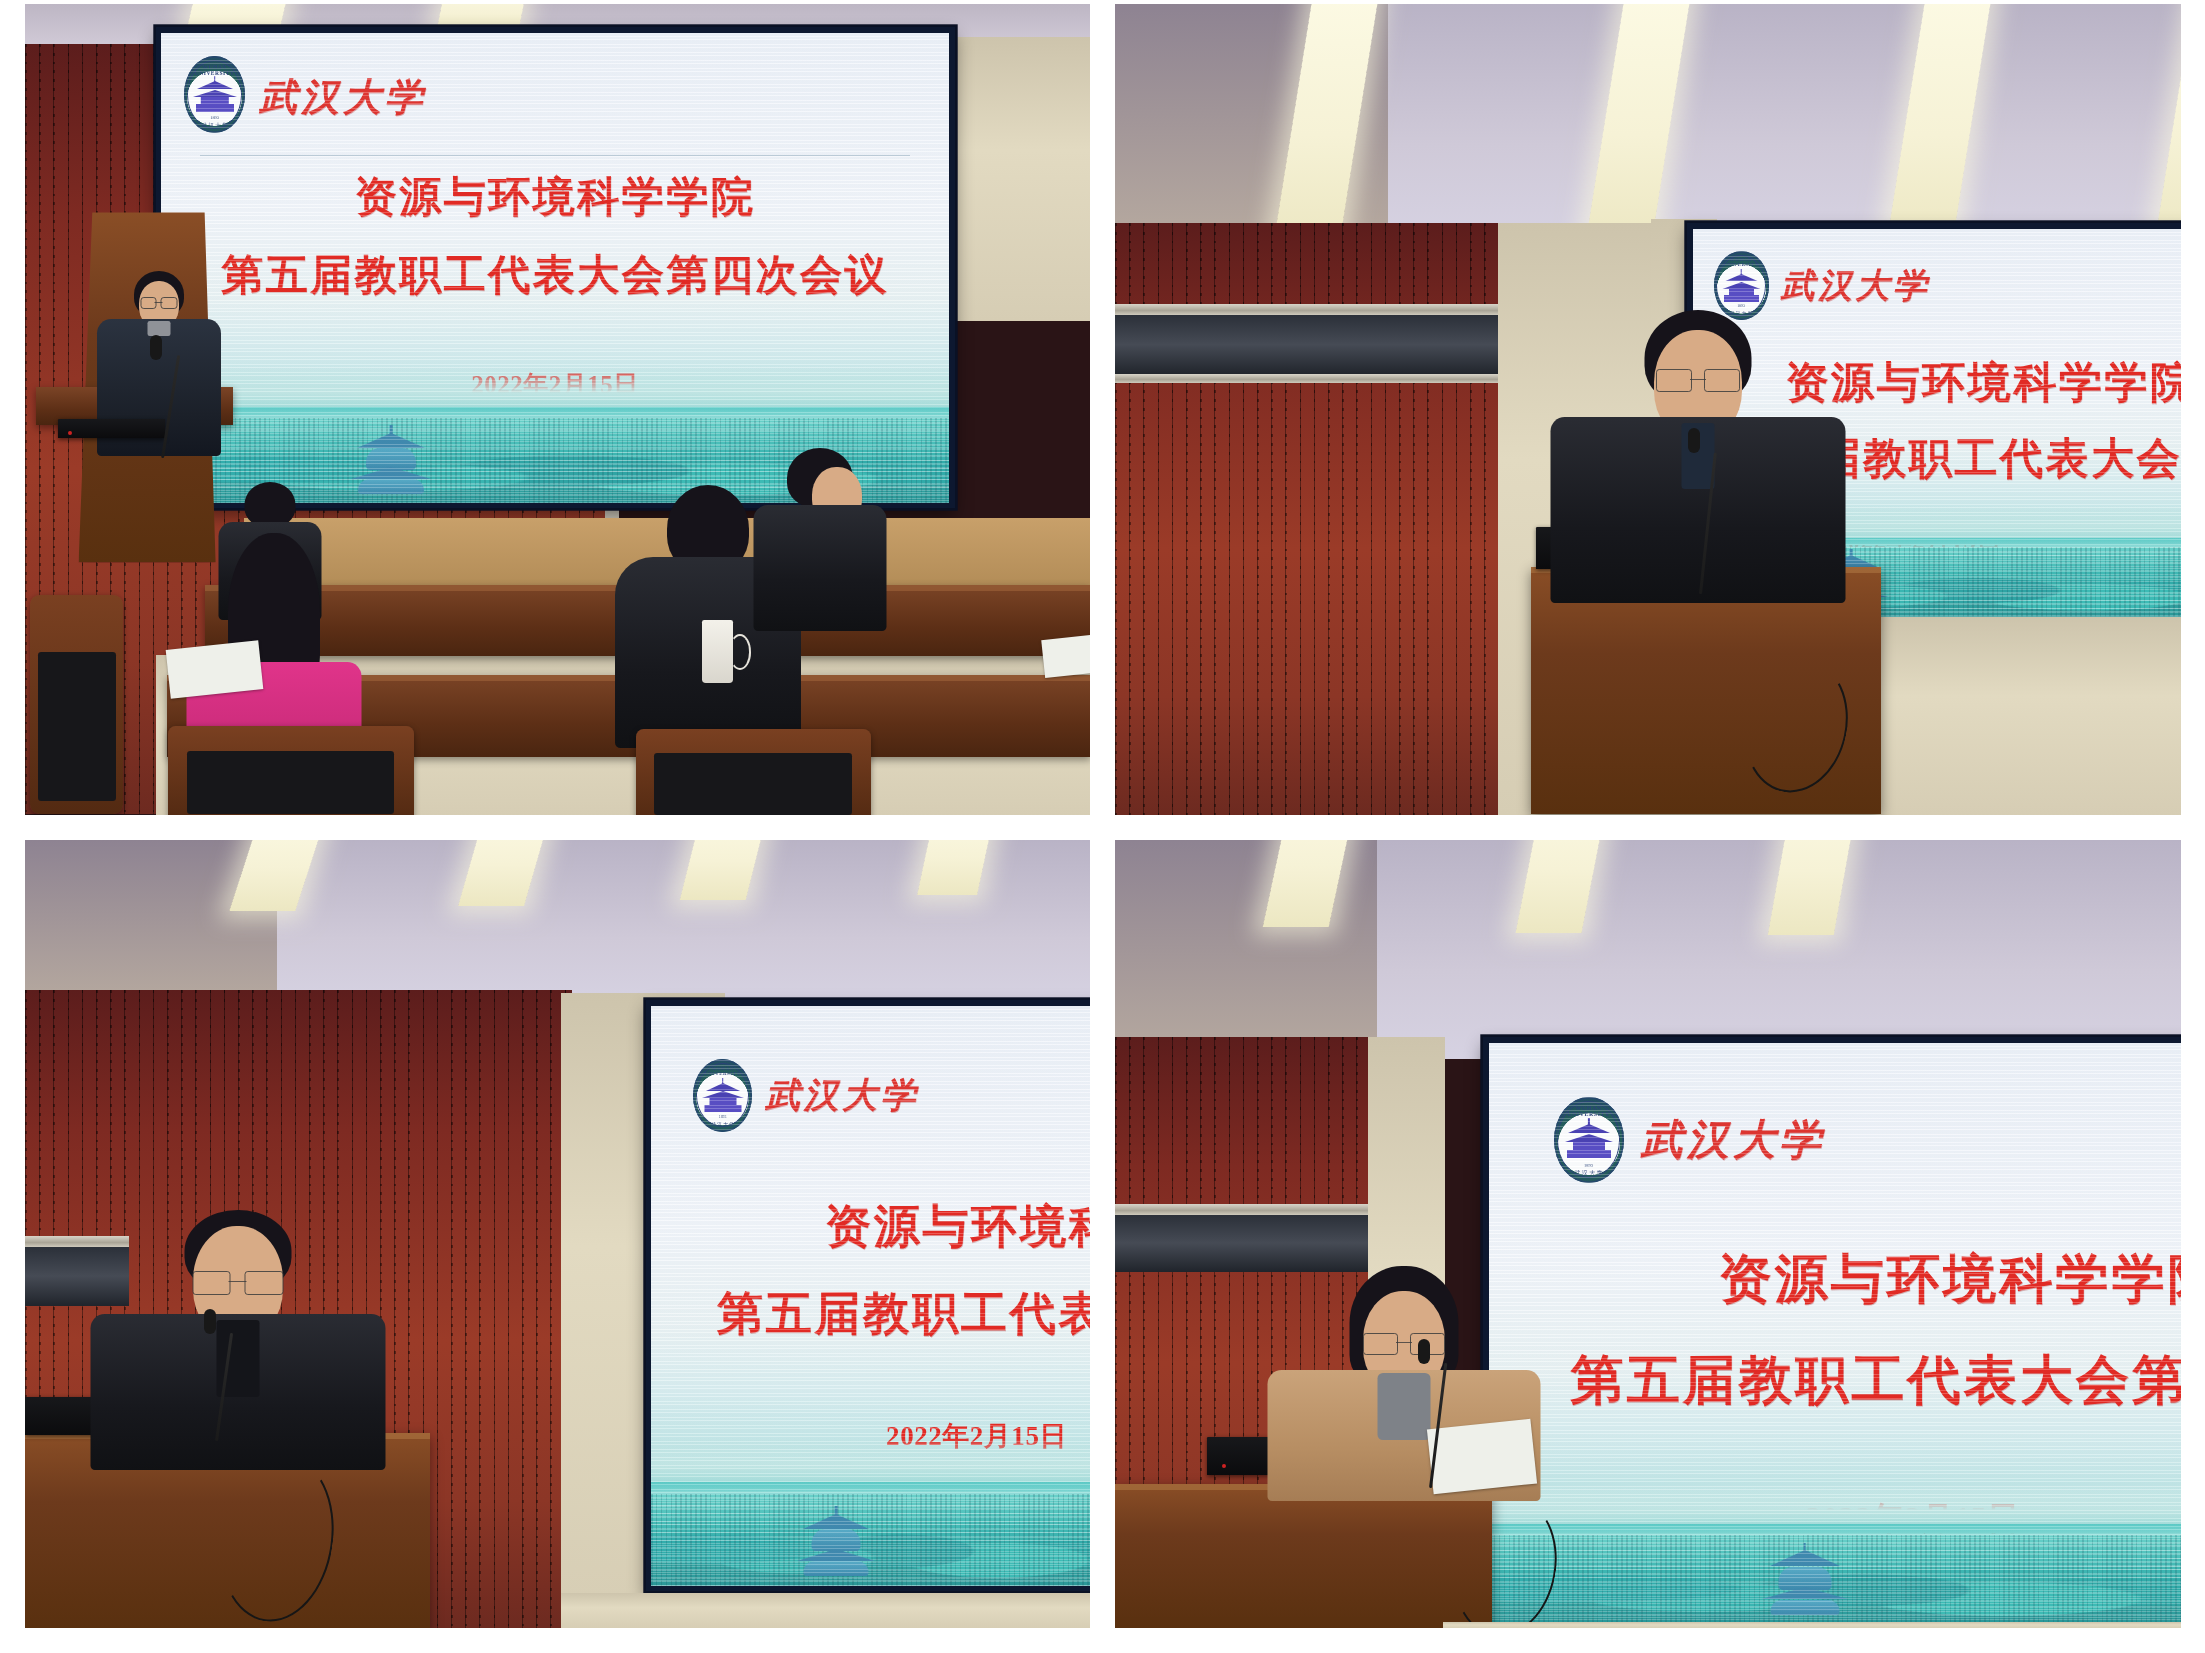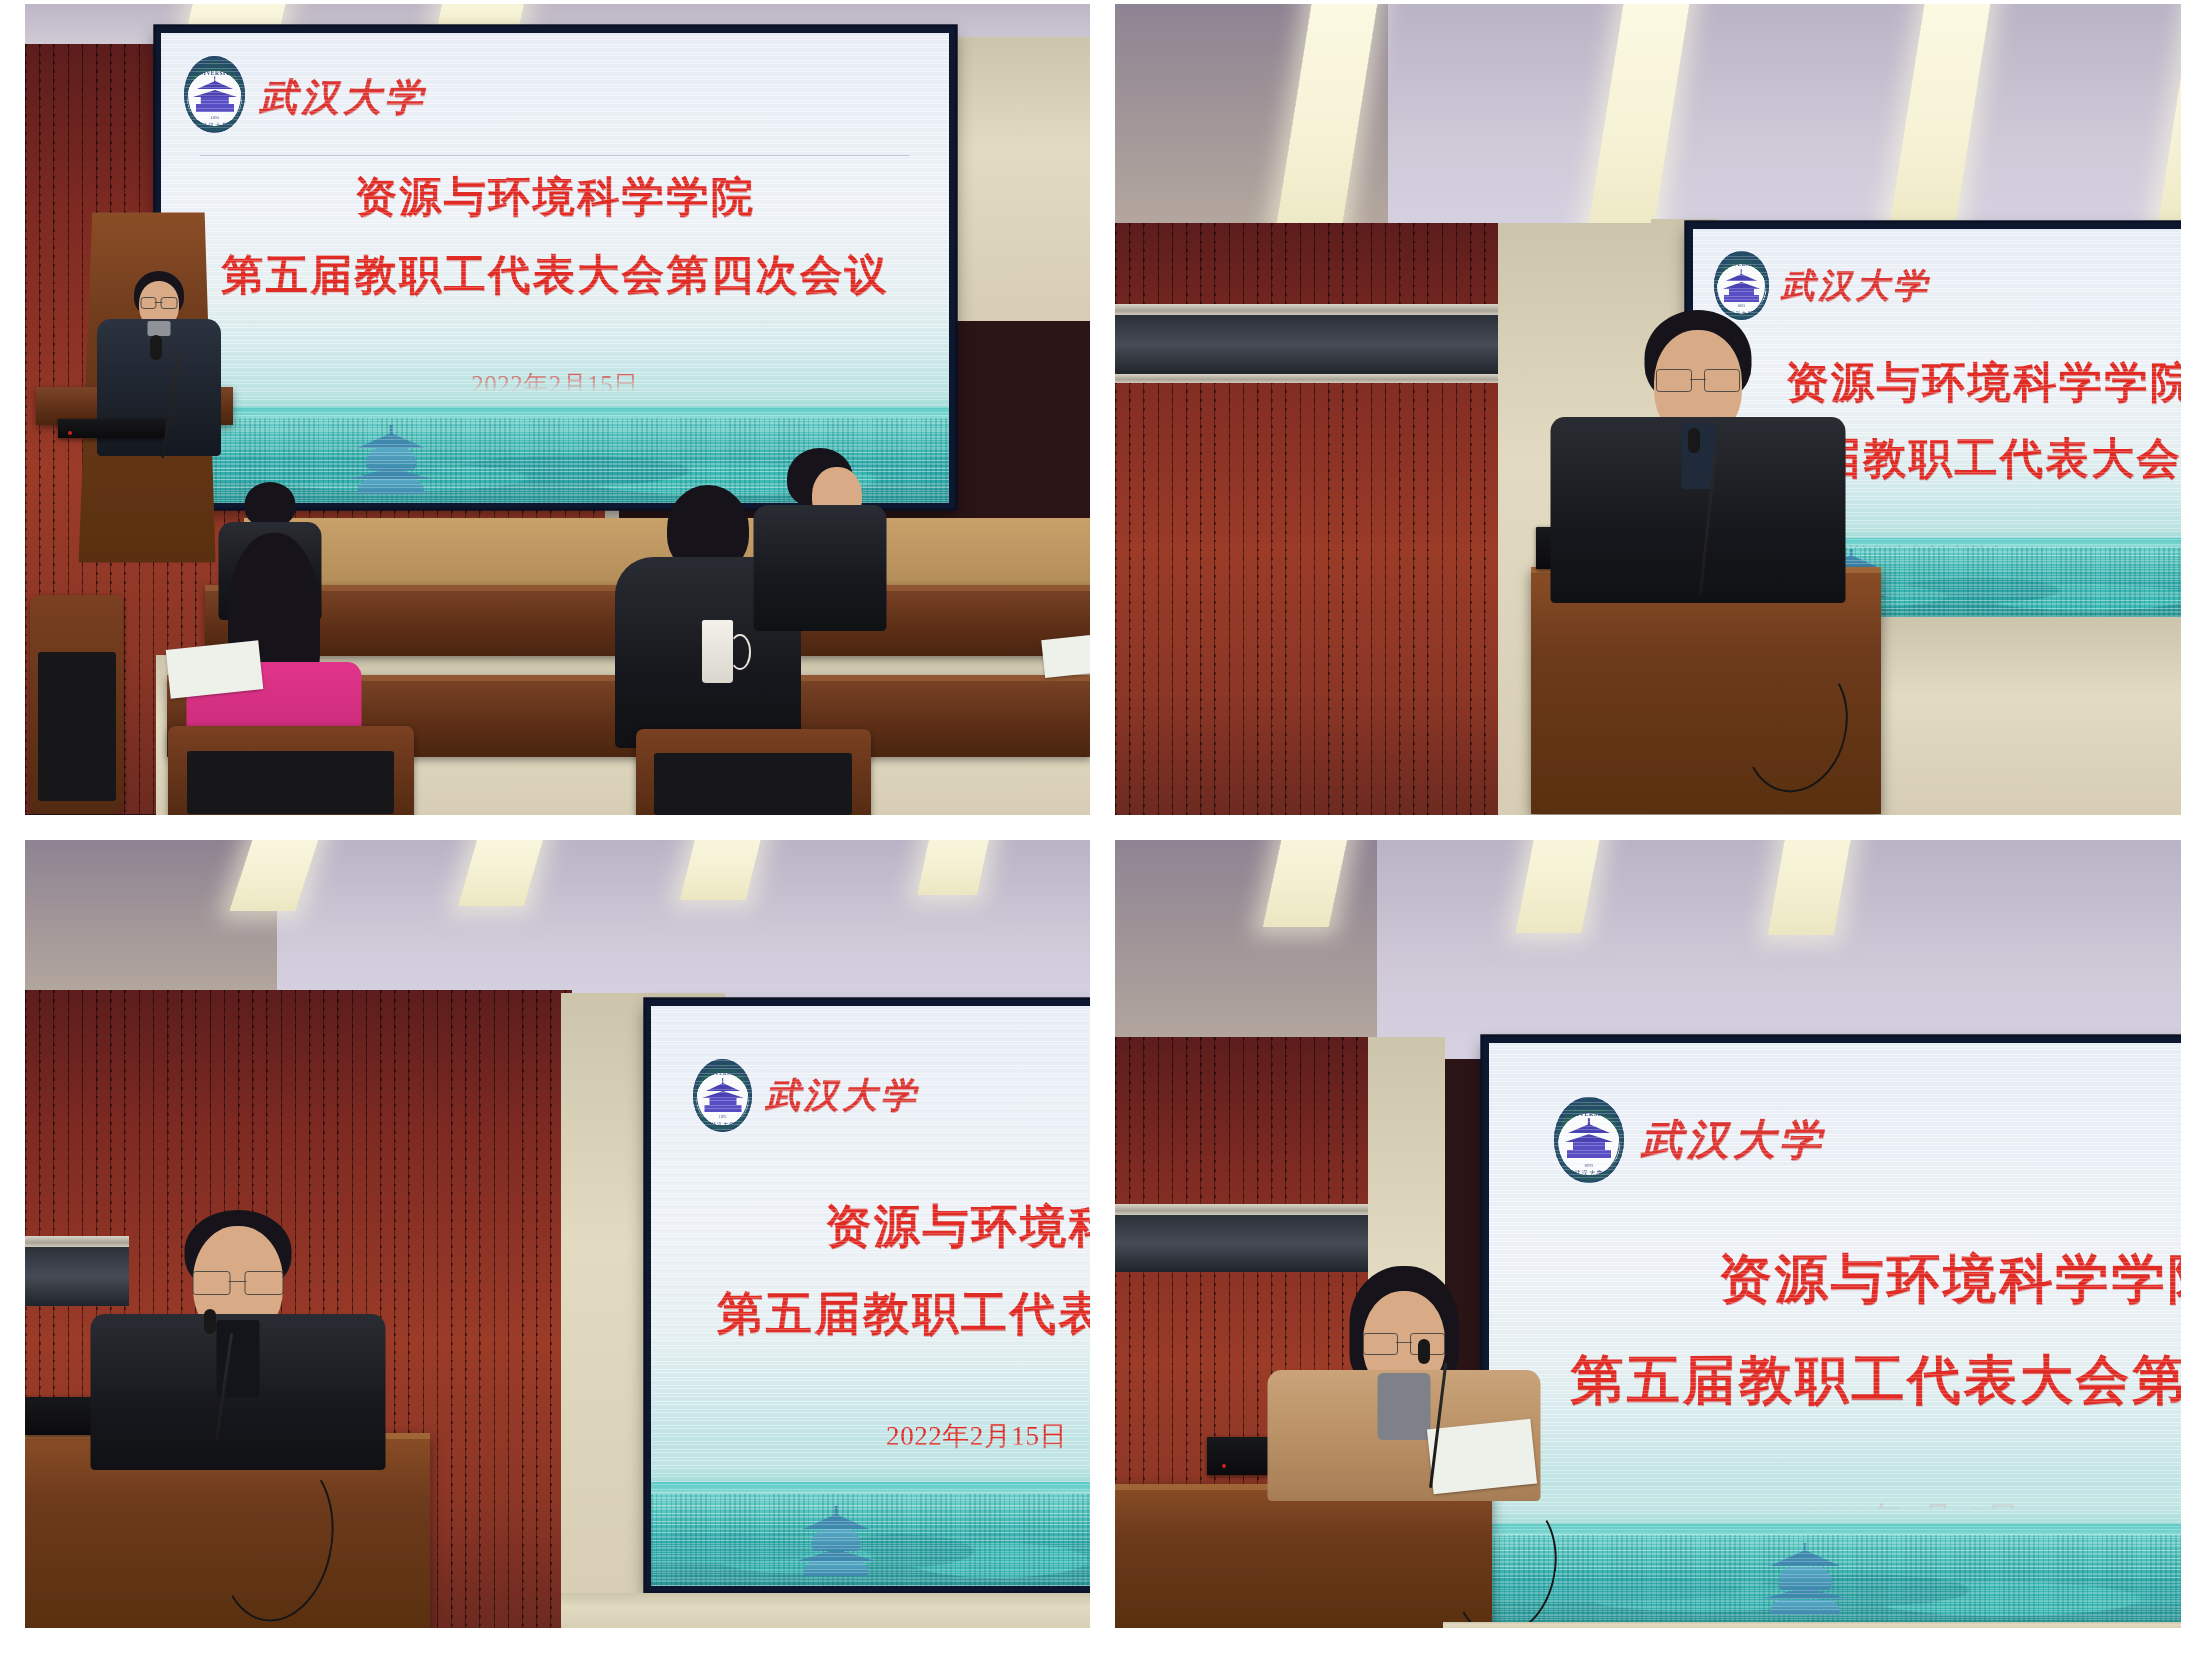--- a/index.html
+++ b/index.html
@@ -85,21 +85,21 @@
   .whu-pagoda .ps{position:absolute;left:50%;transform:translateX(-50%);background:#3a2fae;}
   .whu-bottom{position:absolute;left:0;right:0;text-align:center;color:#16306b;
      font-family:"Liberation Serif",serif;}
 
   .whu-name{position:absolute;color:#e0201a;font-weight:bold;font-style:italic;
     font-family:"Liberation Serif",serif;white-space:nowrap;letter-spacing:.10em;
     text-shadow:0.5px 0.5px 0 rgba(180,0,0,.35);}
   .slide-line{position:absolute;color:#e5140c;font-weight:bold;white-space:nowrap;
     font-family:"Liberation Serif",serif;letter-spacing:.06em;
     text-shadow:0.5px 0.5px 0.5px rgba(150,0,0,.30);}
-  .slide-date{position:absolute;color:#e5140c;font-weight:normal;white-space:nowrap;
+  .slide-date{position:absolute;color:#e5140c;font-weight:bold;white-space:nowrap;
     font-family:"Liberation Serif",serif;letter-spacing:.02em;}
   .motto{position:absolute;color:#2e3a4c;font-family:"Liberation Serif",serif;
     white-space:pre;line-height:1.0;opacity:.85;transform:rotate(-6deg);}
   .hrule{position:absolute;height:0.5px;background:rgba(120,150,170,.45);}
 
   
   .podium{position:absolute;background:linear-gradient(180deg,#8a4e26 0%,#6d3a1c 35%,#59300f 100%);
      box-shadow:0 4.4px 12px rgba(0,0,0,.45);}
   .podium .edge{position:absolute;left:0;right:0;top:0;height:5.5px;background:#b07a46;opacity:.55;}
   .laptop{position:absolute;background:#121214;border-radius:1.6px 1.6px 0 0;box-shadow:0 1.6px 4.4px rgba(0,0,0,.5);}

